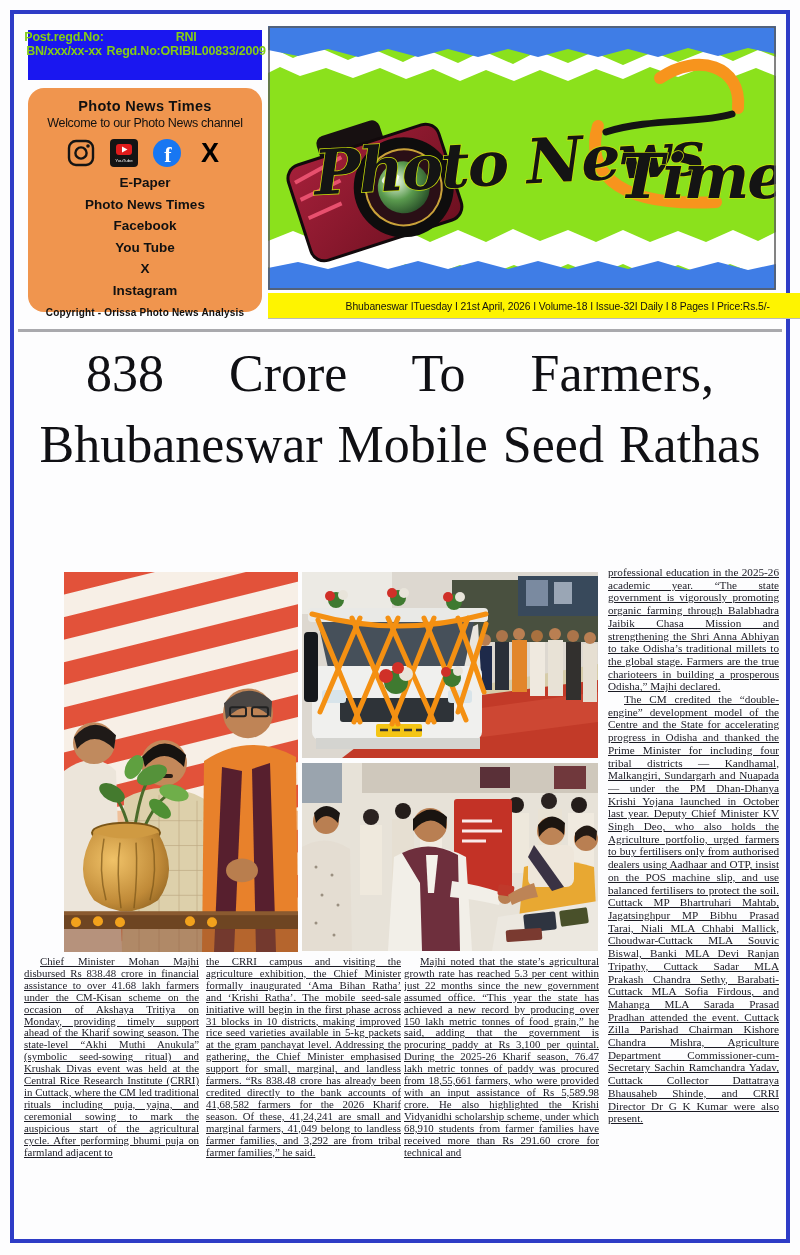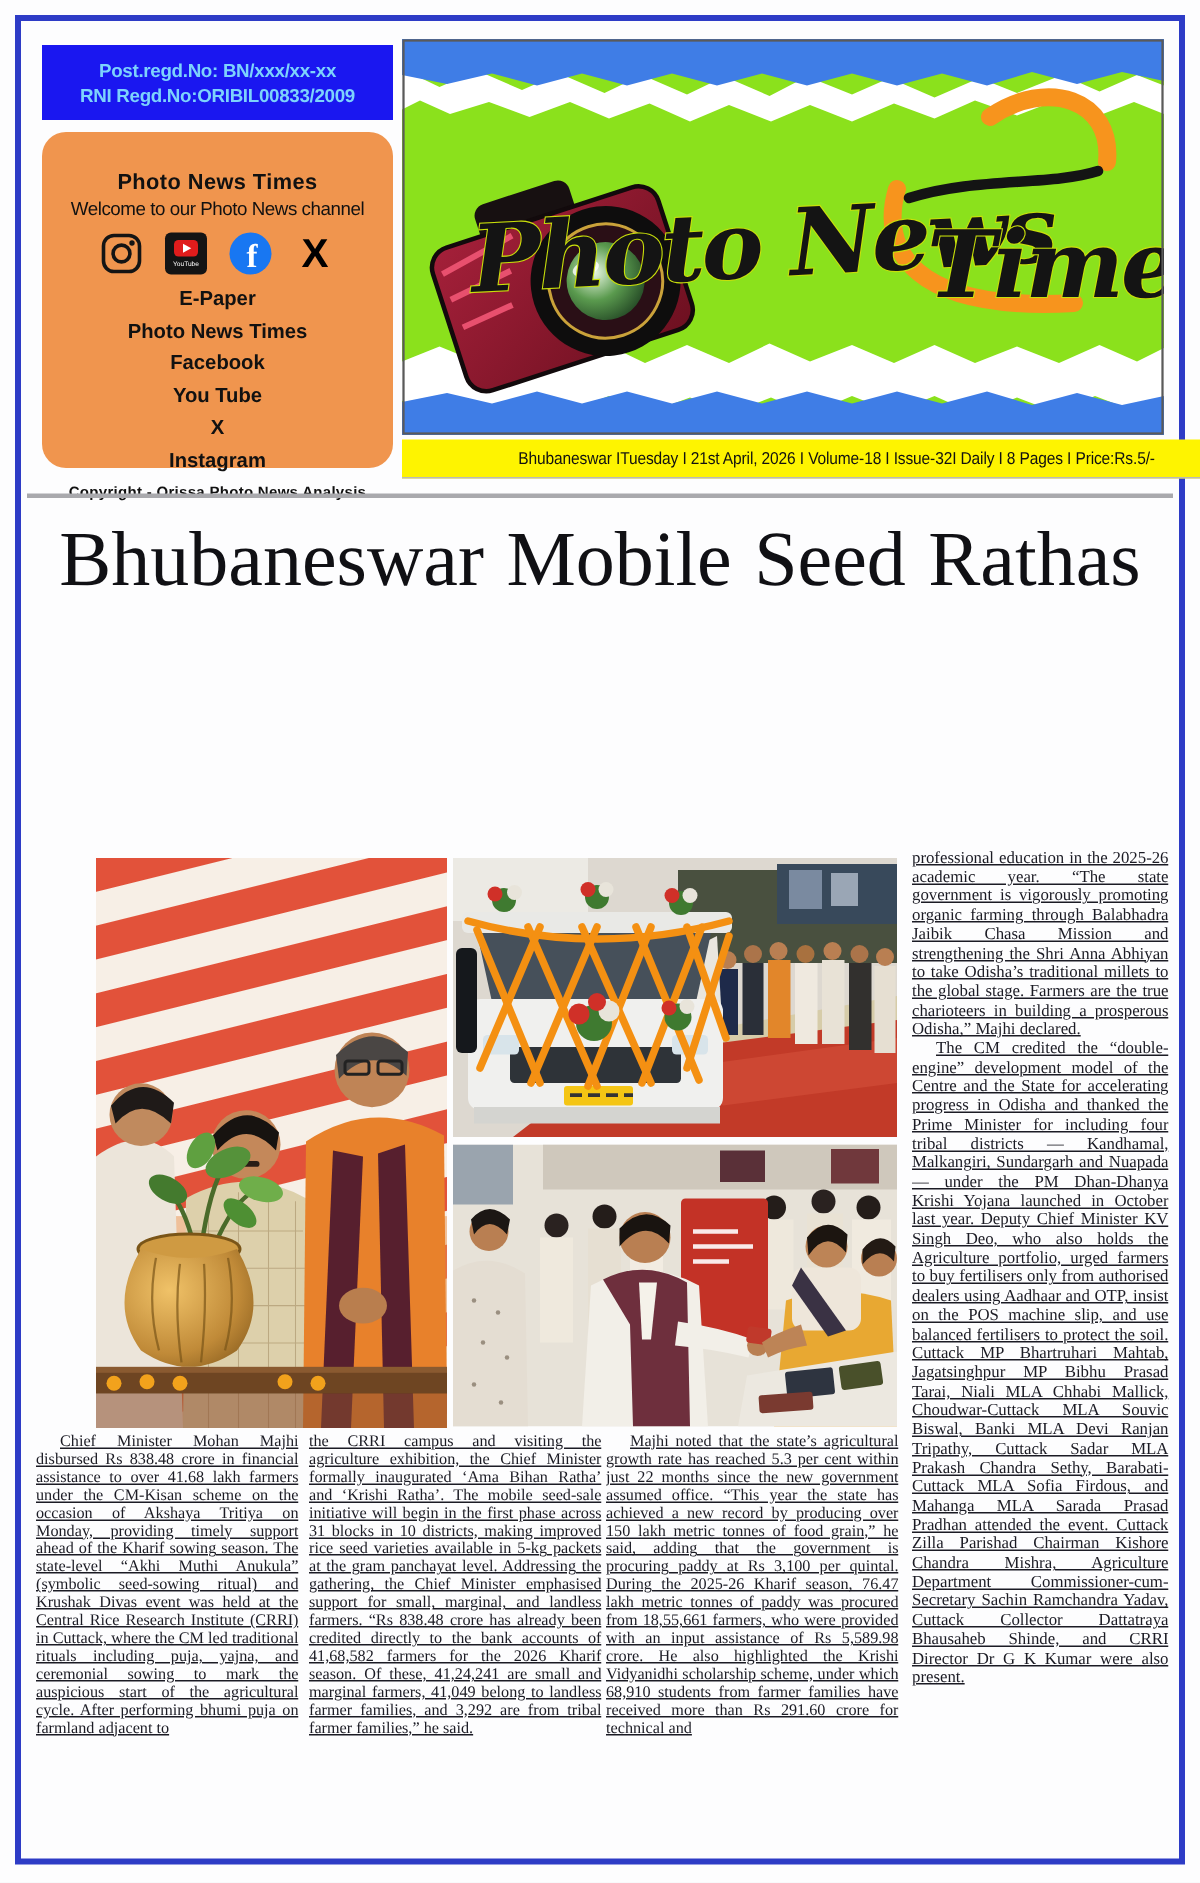--- a/index.html
+++ b/index.html
@@ -1,27 +1,27 @@
 <!DOCTYPE html>
 <html><head>
 <meta charset="utf-8">
 <style>
   html,body{margin:0;padding:0;background:#f5f5f7;font-family:"Liberation Sans",sans-serif;}
   .page{position:relative;width:800px;height:1255px;background:#fdfdfe;overflow:hidden;}
   .frame{position:absolute;left:10px;top:10px;right:10px;bottom:12px;border:4px solid #2e3cc6;}
 
   
   .regd{position:absolute;left:28px;top:30px;width:234px;height:50px;background:#1a17f0;
-        color:#7dd3fc;font-weight:bold;font-size:12.5px;text-align:center;display:flex;
-        flex-direction:column;justify-content:center;gap:3px;letter-spacing:-0.2px;}
+        color:#84cc16;font-weight:bold;font-size:12.5px;text-align:center;display:flex;
+        flex-direction:row;justify-content:center;gap:3px;letter-spacing:-0.2px;}
 
   
   .channel{position:absolute;left:28px;top:88px;width:234px;height:224px;background:#f0954e;
            border-radius:16px;display:flex;flex-direction:column;align-items:center;
-           padding-top:26px;box-sizing:border-box;color:#111;}
+           padding-top:10px;box-sizing:border-box;color:#111;}
   .channel .t{font-weight:bold;font-size:14.5px;letter-spacing:0.3px;}
   .channel .s{font-size:12.5px;margin-top:2px;letter-spacing:-0.3px;}
   .icons{display:flex;gap:13px;align-items:center;margin-top:8px;height:30px;}
   .icons svg{display:block;}
   .links{display:flex;flex-direction:column;align-items:center;margin-top:7px;gap:6.5px;}
   .links div{font-weight:bold;font-size:13.5px;}
   .copy{font-weight:bold;font-size:10px;margin-top:9px;letter-spacing:0.2px;}
 
   
   .mast{position:absolute;left:268px;top:26px;width:508px;height:264px;}
@@ -151,20 +151,21 @@
     </svg>
   </div>
 
   <div class="dateline">
     <span>Bhubaneswar ITuesday I 21st April, 2026 I Volume-18 I Issue-32I Daily I 8 Pages I Price:Rs.5/-</span>
   </div>
 
   <div class="rule"></div>
 
   <div class="headline">
+    <div class="hl2">838 Crore To Farmers,</div>
     <div class="hl3">Bhubaneswar Mobile Seed Rathas</div>
   </div>
 
   <div class="photoL">
     <svg viewBox="0 0 234 382" preserveAspectRatio="none">
       <defs>
         <pattern id="tent" width="44" height="44" patternUnits="userSpaceOnUse" patternTransform="rotate(-14)">
           <rect x="0" y="0" width="44" height="22" fill="#e2523a"></rect>
           <rect x="0" y="22" width="44" height="22" fill="#f7efe6"></rect>
         </pattern>

